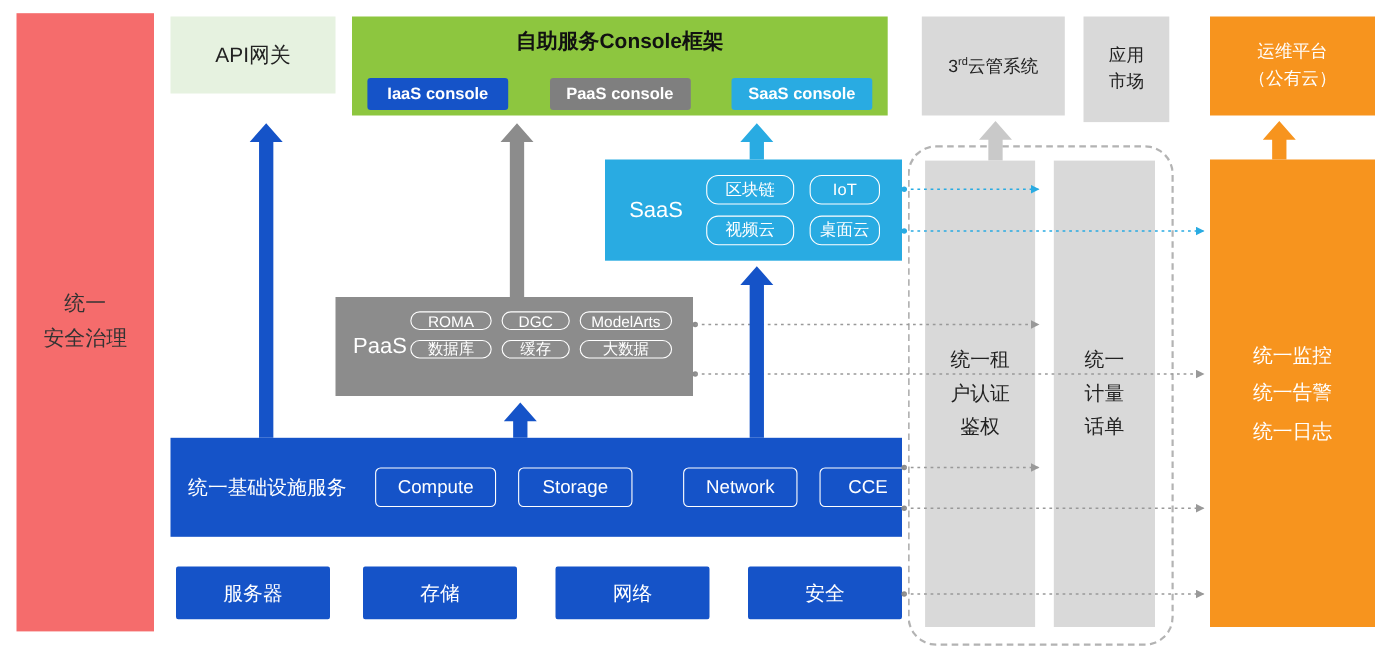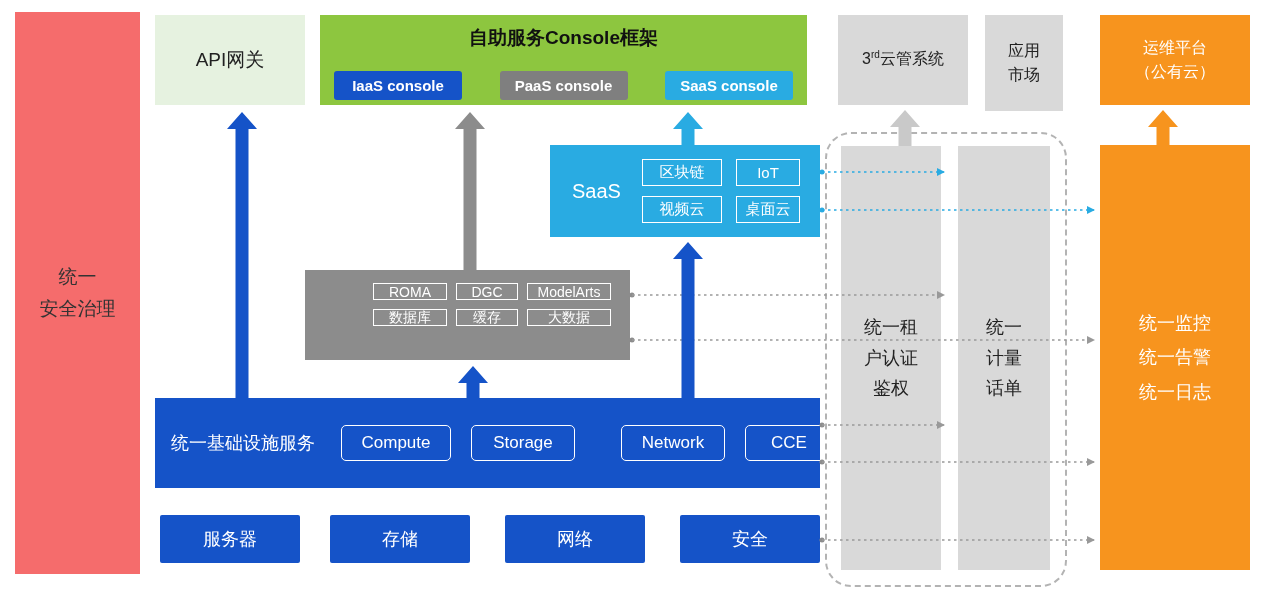--- a/index.html
+++ b/index.html
@@ -7,40 +7,40 @@
   body { font-family:"Liberation Sans","DejaVu Sans",sans-serif; }
   .canvas { position:relative; width:1265px; height:605px; background:#fff; overflow:hidden; }
 
   .box { position:absolute; display:flex; align-items:center; justify-content:center; text-align:center; }
   .multiline { white-space:pre-line; }
 
   
   .security-bar { left:15px; top:12px; width:125px; height:562px; background:#F56C6C; color:#333; font-size:19px; line-height:1.7; }
 
   
-  .api-gateway { left:155px; top:15px; width:150px; height:90px; background:#E6F2E0; color:#222; font-size:19px; }
+  .api-gateway { left:155px; top:15px; width:150px; height:70px; background:#E6F2E0; color:#222; font-size:19px; }
 
   .console-frame { left:320px; top:15px; width:487px; height:90px; background:#8DC63F;font-weight:bold; }
   .console-title { position:absolute; top:10px; left:0; right:0; text-align:center; font-size:19px; color:#111; }
   .console-row { position:absolute; top:56px; left:14px; right:14px; display:flex; justify-content:space-between;gap:27px; }
   .console-btn { width:128px; height:29px; display:flex; align-items:center; justify-content:center; color:#fff; font-size:15px; border-radius:3px; }
   .console-iaas { background:#1553C8; }
   .console-paas { background:#7F7F7F; }
   .console-saas { background:#29ABE2; }
 
   .third-party { left:838px; top:15px; width:130px; height:90px; background:#D9D9D9; color:#222; font-size:16px; }
   .third-party sup { font-size:10px; }
   .app-market { left:985px; top:15px; width:78px; height:96px; background:#D9D9D9; color:#222; font-size:16px; line-height:1.5; }
   .ops-platform { left:1100px; top:15px; width:150px; height:90px; background:#F7941E; color:#fff; font-size:16px; line-height:1.5; }
 
   
   .saas-box { left:550px; top:145px; width:270px; height:92px; background:#29ABE2; }
   .side-label { position:absolute; left:22px; top:0; bottom:0; display:flex; align-items:center; color:#fff; font-size:20px; }
   .saas-grid { position:absolute; left:92px; top:14px; display:grid; grid-template-columns:80px 64px; gap:10px 14px; }
-  .chip { border:1.5px solid #fff; border-radius:0; color:#fff; font-size:15px; height:27px; display:flex; align-items:center; justify-content:center; }
+  .chip { border:1.5px solid #fff; border-radius:11px; color:#fff; font-size:15px; height:27px; display:flex; align-items:center; justify-content:center; }
 
   
   .paas-box { left:305px; top:270px; width:325px; height:90px; background:#8C8C8C; }
   .paas-box .side-label { left:16px; }
   .paas-grid { position:absolute; left:68px; top:13px; display:grid; grid-template-columns:74px 62px 84px; gap:9px 9px; }
   .paas-grid .chip { font-size:14px; height:17px; }
 
   
   .iaas-box { left:155px; top:398px; width:665px; height:90px; background:#1553C8; }
   .iaas-box .side-label { left:16px; font-size:18px; }
@@ -96,20 +96,21 @@
     <div class="side-label">SaaS</div>
     <div class="saas-grid">
       <div class="chip">区块链</div>
       <div class="chip">IoT</div>
       <div class="chip">视频云</div>
       <div class="chip">桌面云</div>
     </div>
   </div>
 
   <div class="box paas-box">
+    <div class="side-label">PaaS</div>
     <div class="paas-grid">
       <div class="chip">ROMA</div>
       <div class="chip">DGC</div>
       <div class="chip">ModelArts</div>
       <div class="chip">数据库</div>
       <div class="chip">缓存</div>
       <div class="chip">大数据</div>
     </div>
   </div>
 

